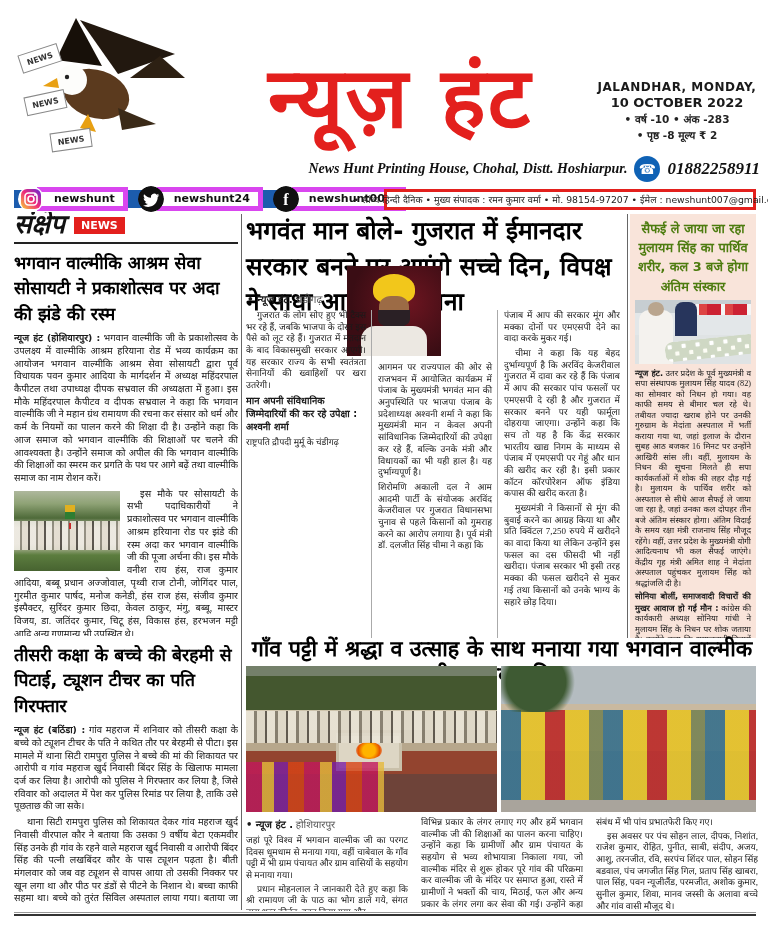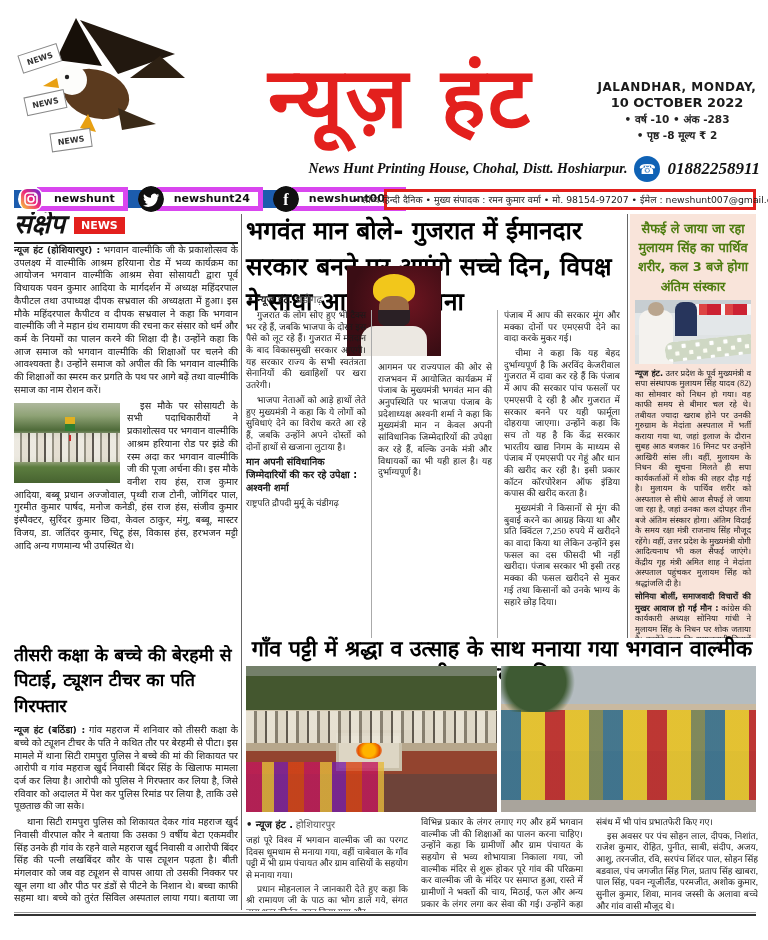--- a/index.html
+++ b/index.html
@@ -193,20 +193,21 @@
   <div class="rule-v2"></div>
   <div class="bottom-rule"></div>
 
   <div class="left-col">
     <div class="sankshep-head">
       <span class="sankshep-title">संक्षेप</span>
       <span class="news-badge">NEWS</span>
     </div>
 
     <div class="seg-a1">
+      <div class="lh1">भगवान वाल्मीकि आश्रम सेवा सोसायटी ने प्रकाशोत्सव पर अदा की झंडे की रस्म</div>
       <div class="body-txt">
         <p><b class="lead">न्यूज हंट (होशियारपुर) :</b> <span>भगवान वाल्मीकि जी के प्रकाशोत्सव के उपलक्ष्य में वाल्मीकि आश्रम हरियाना रोड में भव्य कार्यक्रम का आयोजन भगवान वाल्मीकि आश्रम सेवा सोसायटी द्वारा पूर्व विधायक पवन कुमार आदिया के मार्गदर्शन में अध्यक्ष महिंदरपाल कैपीटल तथा उपाध्यक्ष दीपक सभ्रवाल की अध्यक्षता में हुआ। इस मौके महिंदरपाल कैपीटव व दीपक सभ्रवाल ने कहा कि भगवान वाल्मीकि जी ने महान ग्रंथ रामायण की रचना कर संसार को धर्म और कर्म के नियमों का पालन करने की शिक्षा दी है। उन्होंने कहा कि आज समाज को भगवान वाल्मीकि की शिक्षाओं पर चलने की आवश्यक्ता है। उन्होंने समाज को अपील की कि भगवान वाल्मीकि की शिक्षाओं का स्मरम कर प्रगति के पथ पर आगे बढ़ें तथा वाल्मीकि समाज का नाम रोशन करें।</span></p>
         <div class="sankshep-photo"></div>
         <p class="ind">इस मौके पर सोसायटी के सभी पदाधिकारीयों ने प्रकाशोत्सव पर भगवान वाल्मीकि आश्रम हरियाना रोड पर झंडे की रस्म अदा कर भगवान वाल्मीकि जी की पूजा अर्चना की। इस मौके वनीश राय हंस, राज कुमार आदिया, बब्बू प्रधान अज्जोवाल, पृथ्वी राज टोनी, जोगिंदर पाल, गुरमीत कुमार पार्षद, मनोज कनेडी, हंस राज हंस, संजीव कुमार इंस्पैक्टर, सुरिंदर कुमार छिदा, केवल ठाकुर, मंगु, बब्बू, मास्टर विजय, डा. जतिंदर कुमार, चिटू हंस, विकास हंस, हरभजन मट्टी आदि अन्य गणमान्य भी उपस्थित थे।</p>
       </div>
     </div>
 
     <div class="seg-a2">
       <div class="lh1">तीसरी कक्षा के बच्चे की बेरहमी से पिटाई, ट्यूशन टीचर का पति गिरफ्तार</div>
       <div class="body-txt">
@@ -224,26 +225,26 @@
   <div class="mann-photo">
     <div class="mann-turban"></div>
     <div class="mann-face"></div>
     <div class="mann-beard"></div>
     <div class="mann-body"></div>
   </div>
 
   <div class="main-cols">
     <div class="mcol">
       <p class="ind">गुजरात के लोग सोए हुए भी टैक्स भर रहे हैं, जबकि भाजपा के दोस्त इस पैसे को लूट रहे हैं। गुजरात में मतदान के बाद विकासमुखी सरकार आएगी। यह सरकार राज्य के सभी स्वतंत्रता सेनानियों की ख्वाहिशों पर खरा उतरेगी।</p>
-      <p class="ind">भाजपा नेताओं को आड़े हाथों लेते हुए मुख्यमंत्री ने कहा कि ये लोगों को सुविधाएं देने का विरोध करते आ रहे हैं, जबकि उन्होंने अपने दोस्तों को दोनों हाथों से खजाना लुटाया है।</p>
       <div class="msub">मान अपनी संविधानिक जिम्मेदारियों की कर रहे उपेक्षा : अश्वनी शर्मा</div>
       <p>राष्ट्रपति द्रौपदी मुर्मू के चंडीगढ़</p>
     </div>
     <div class="mcol col2">
       <p>आगमन पर राज्यपाल की ओर से राजभवन में आयोजित कार्यक्रम में पंजाब के मुख्यमंत्री भगवंत मान की अनुपस्थिति पर भाजपा पंजाब के प्रदेशाध्यक्ष अश्वनी शर्मा ने कहा कि मुख्यमंत्री मान न केवल अपनी सांविधानिक जिम्मेदारियों की उपेक्षा कर रहे हैं, बल्कि उनके मंत्री और विधायकों का भी यही हाल है। यह दुर्भाग्यपूर्ण है।</p>
+      <p>शिरोमणि अकाली दल ने आम आदमी पार्टी के संयोजक अरविंद केजरीवाल पर गुजरात विधानसभा चुनाव से पहले किसानों को गुमराह करने का आरोप लगाया है। पूर्व मंत्री डॉ. दलजीत सिंह चीमा ने कहा कि</p>
     </div>
     <div class="mcol">
       <p>पंजाब में आप की सरकार मूंग और मक्का दोनों पर एमएसपी देने का वादा करके मुकर गई।</p>
       <p class="ind">चीमा ने कहा कि यह बेहद दुर्भाग्यपूर्ण है कि अरविंद केजरीवाल गुजरात में दावा कर रहे हैं कि पंजाब में आप की सरकार पांच फसलों पर एमएसपी दे रही है और गुजरात में सरकार बनने पर यही फार्मूला दोहराया जाएगा। उन्होंने कहा कि सच तो यह है कि केंद्र सरकार भारतीय खाद्य निगम के माध्यम से पंजाब में एमएसपी पर गेहूं और धान की खरीद कर रही है। इसी प्रकार कॉटन कॉरपोरेशन ऑफ इंडिया कपास की खरीद करता है।</p>
       <p class="ind">मुख्यमंत्री ने किसानों से मूंग की बुवाई करने का आग्रह किया था और प्रति क्विंटल 7,250 रुपये में खरीदने का वादा किया था लेकिन उन्होंने इस फसल का दस फीसदी भी नहीं खरीदा। पंजाब सरकार भी इसी तरह मक्का की फसल खरीदने से मुकर गई तथा किसानों को उनके भाग्य के सहारे छोड़ दिया।</p>
     </div>
   </div>
 
   <div class="mulayam">
     <div class="mul-headline">सैफई ले जाया जा रहा मुलायम सिंह का पार्थिव शरीर, कल 3 बजे होगा अंतिम संस्कार</div>

